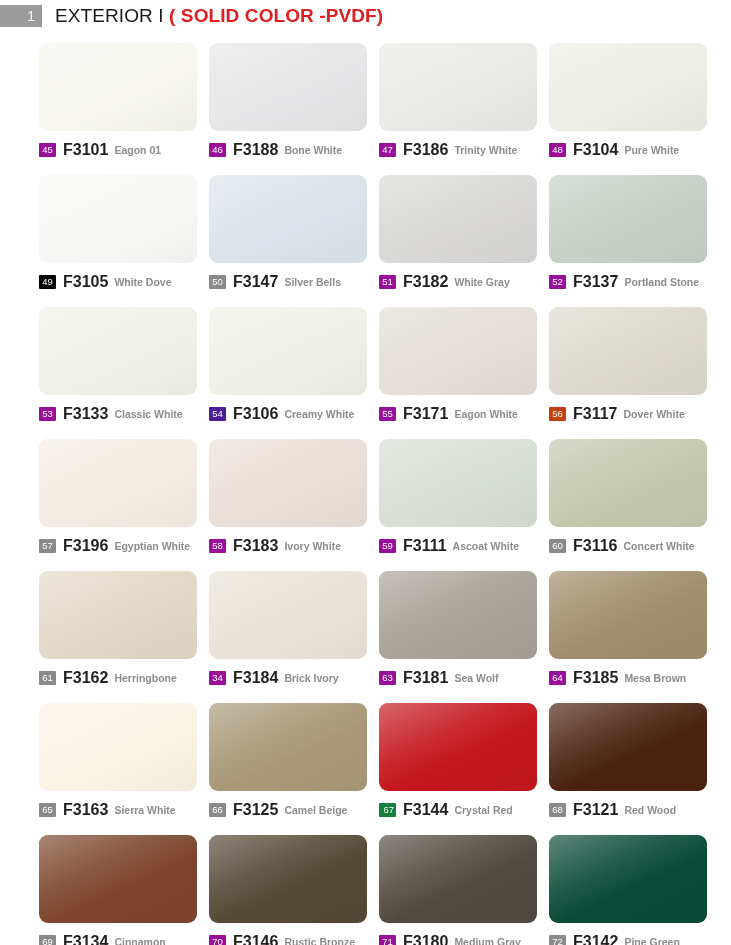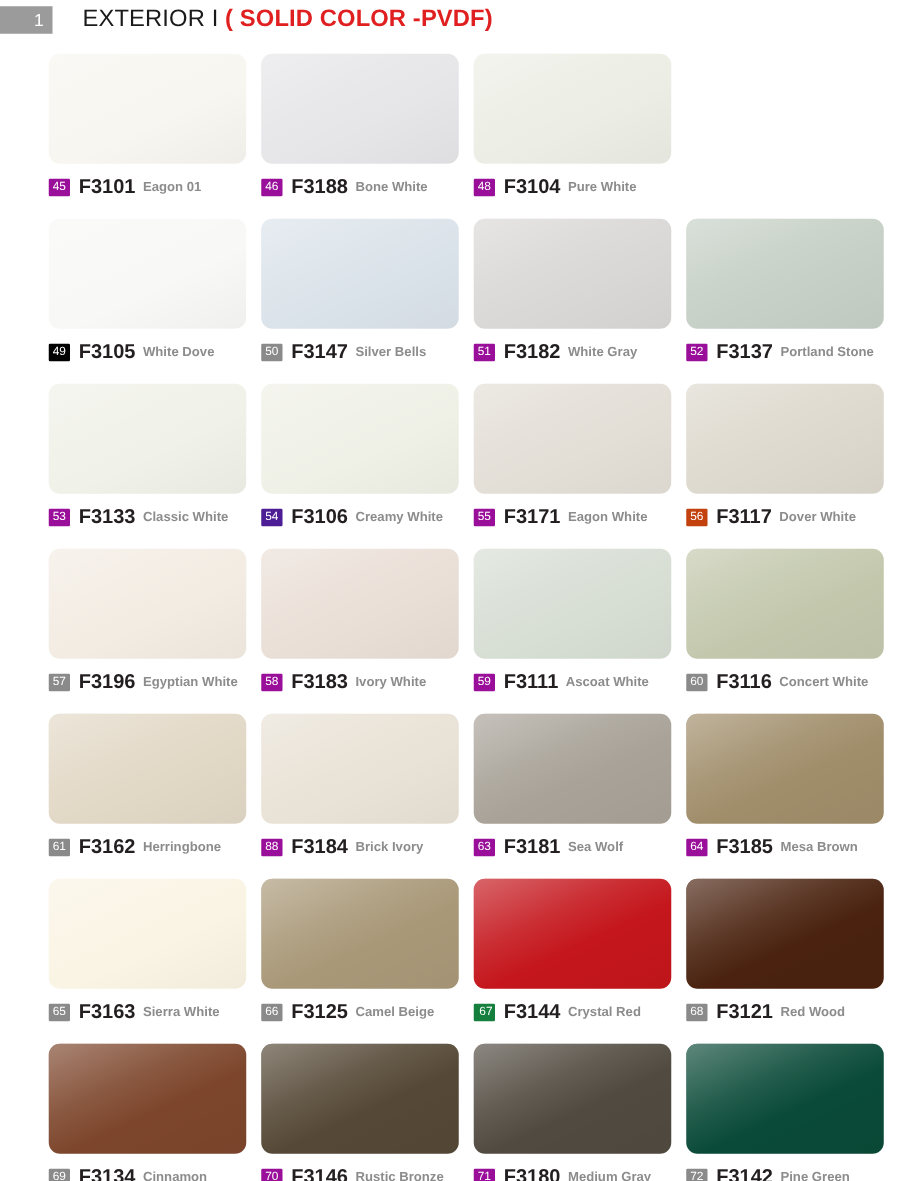--- a/index.html
+++ b/index.html
@@ -38,21 +38,21 @@
     font-size: 14px;
     font-weight: 400;
     display: flex;
     align-items: center;
     justify-content: flex-end;
     padding-right: 7px;
     flex: 0 0 auto;
   }
 
   .header-title {
-    margin-left: 24px;
+    margin-left: 13px;
     font-size: 19px;
     color: #1a1a1a;
     font-weight: 400;
     letter-spacing: 0.1px;
     white-space: nowrap;
   }
 
   .header-title .accent {
     color: #e02020;
     font-weight: bold;
@@ -159,20 +159,28 @@
         </div>
         <div class="cell">
           <div class="swatch" style="background: rgb(230, 230, 232);"></div>
           <div class="label">
             <div class="badge" style="background: rgb(154, 15, 154);">46</div>
             <div class="code">F3188</div>
             <div class="name">Bone White</div>
           </div>
         </div>
         <div class="cell">
+          <div class="swatch" style="background: rgb(233, 233, 229);"></div>
+          <div class="label">
+            <div class="badge" style="background: rgb(154, 15, 154);">47</div>
+            <div class="code">F3186</div>
+            <div class="name">Trinity White</div>
+          </div>
+        </div>
+        <div class="cell">
           <div class="swatch" style="background: rgb(236, 238, 229);"></div>
           <div class="label">
             <div class="badge" style="background: rgb(154, 15, 154);">48</div>
             <div class="code">F3104</div>
             <div class="name">Pure White</div>
           </div>
         </div>
       </div>
       <div class="row">
         <div class="cell">
@@ -281,21 +289,21 @@
           <div class="swatch" style="background: rgb(226, 216, 198);"></div>
           <div class="label">
             <div class="badge" style="background: rgb(138, 138, 138); text-align: center;">61</div>
             <div class="code">F3162</div>
             <div class="name">Herringbone</div>
           </div>
         </div>
         <div class="cell">
           <div class="swatch" style="background: rgb(233, 226, 214);"></div>
           <div class="label">
-            <div class="badge" style="background: rgb(154, 15, 154);">88</div>
+            <div class="badge" style="background: rgb(154, 15, 154);">34</div>
             <div class="code">F3184</div>
             <div class="name">Brick Ivory</div>
           </div>
         </div>
         <div class="cell">
           <div class="swatch" style="background: rgb(168, 162, 152);"></div>
           <div class="label">
             <div class="badge" style="background: rgb(154, 15, 154);">63</div>
             <div class="code">F3181</div>
             <div class="name">Sea Wolf</div>

